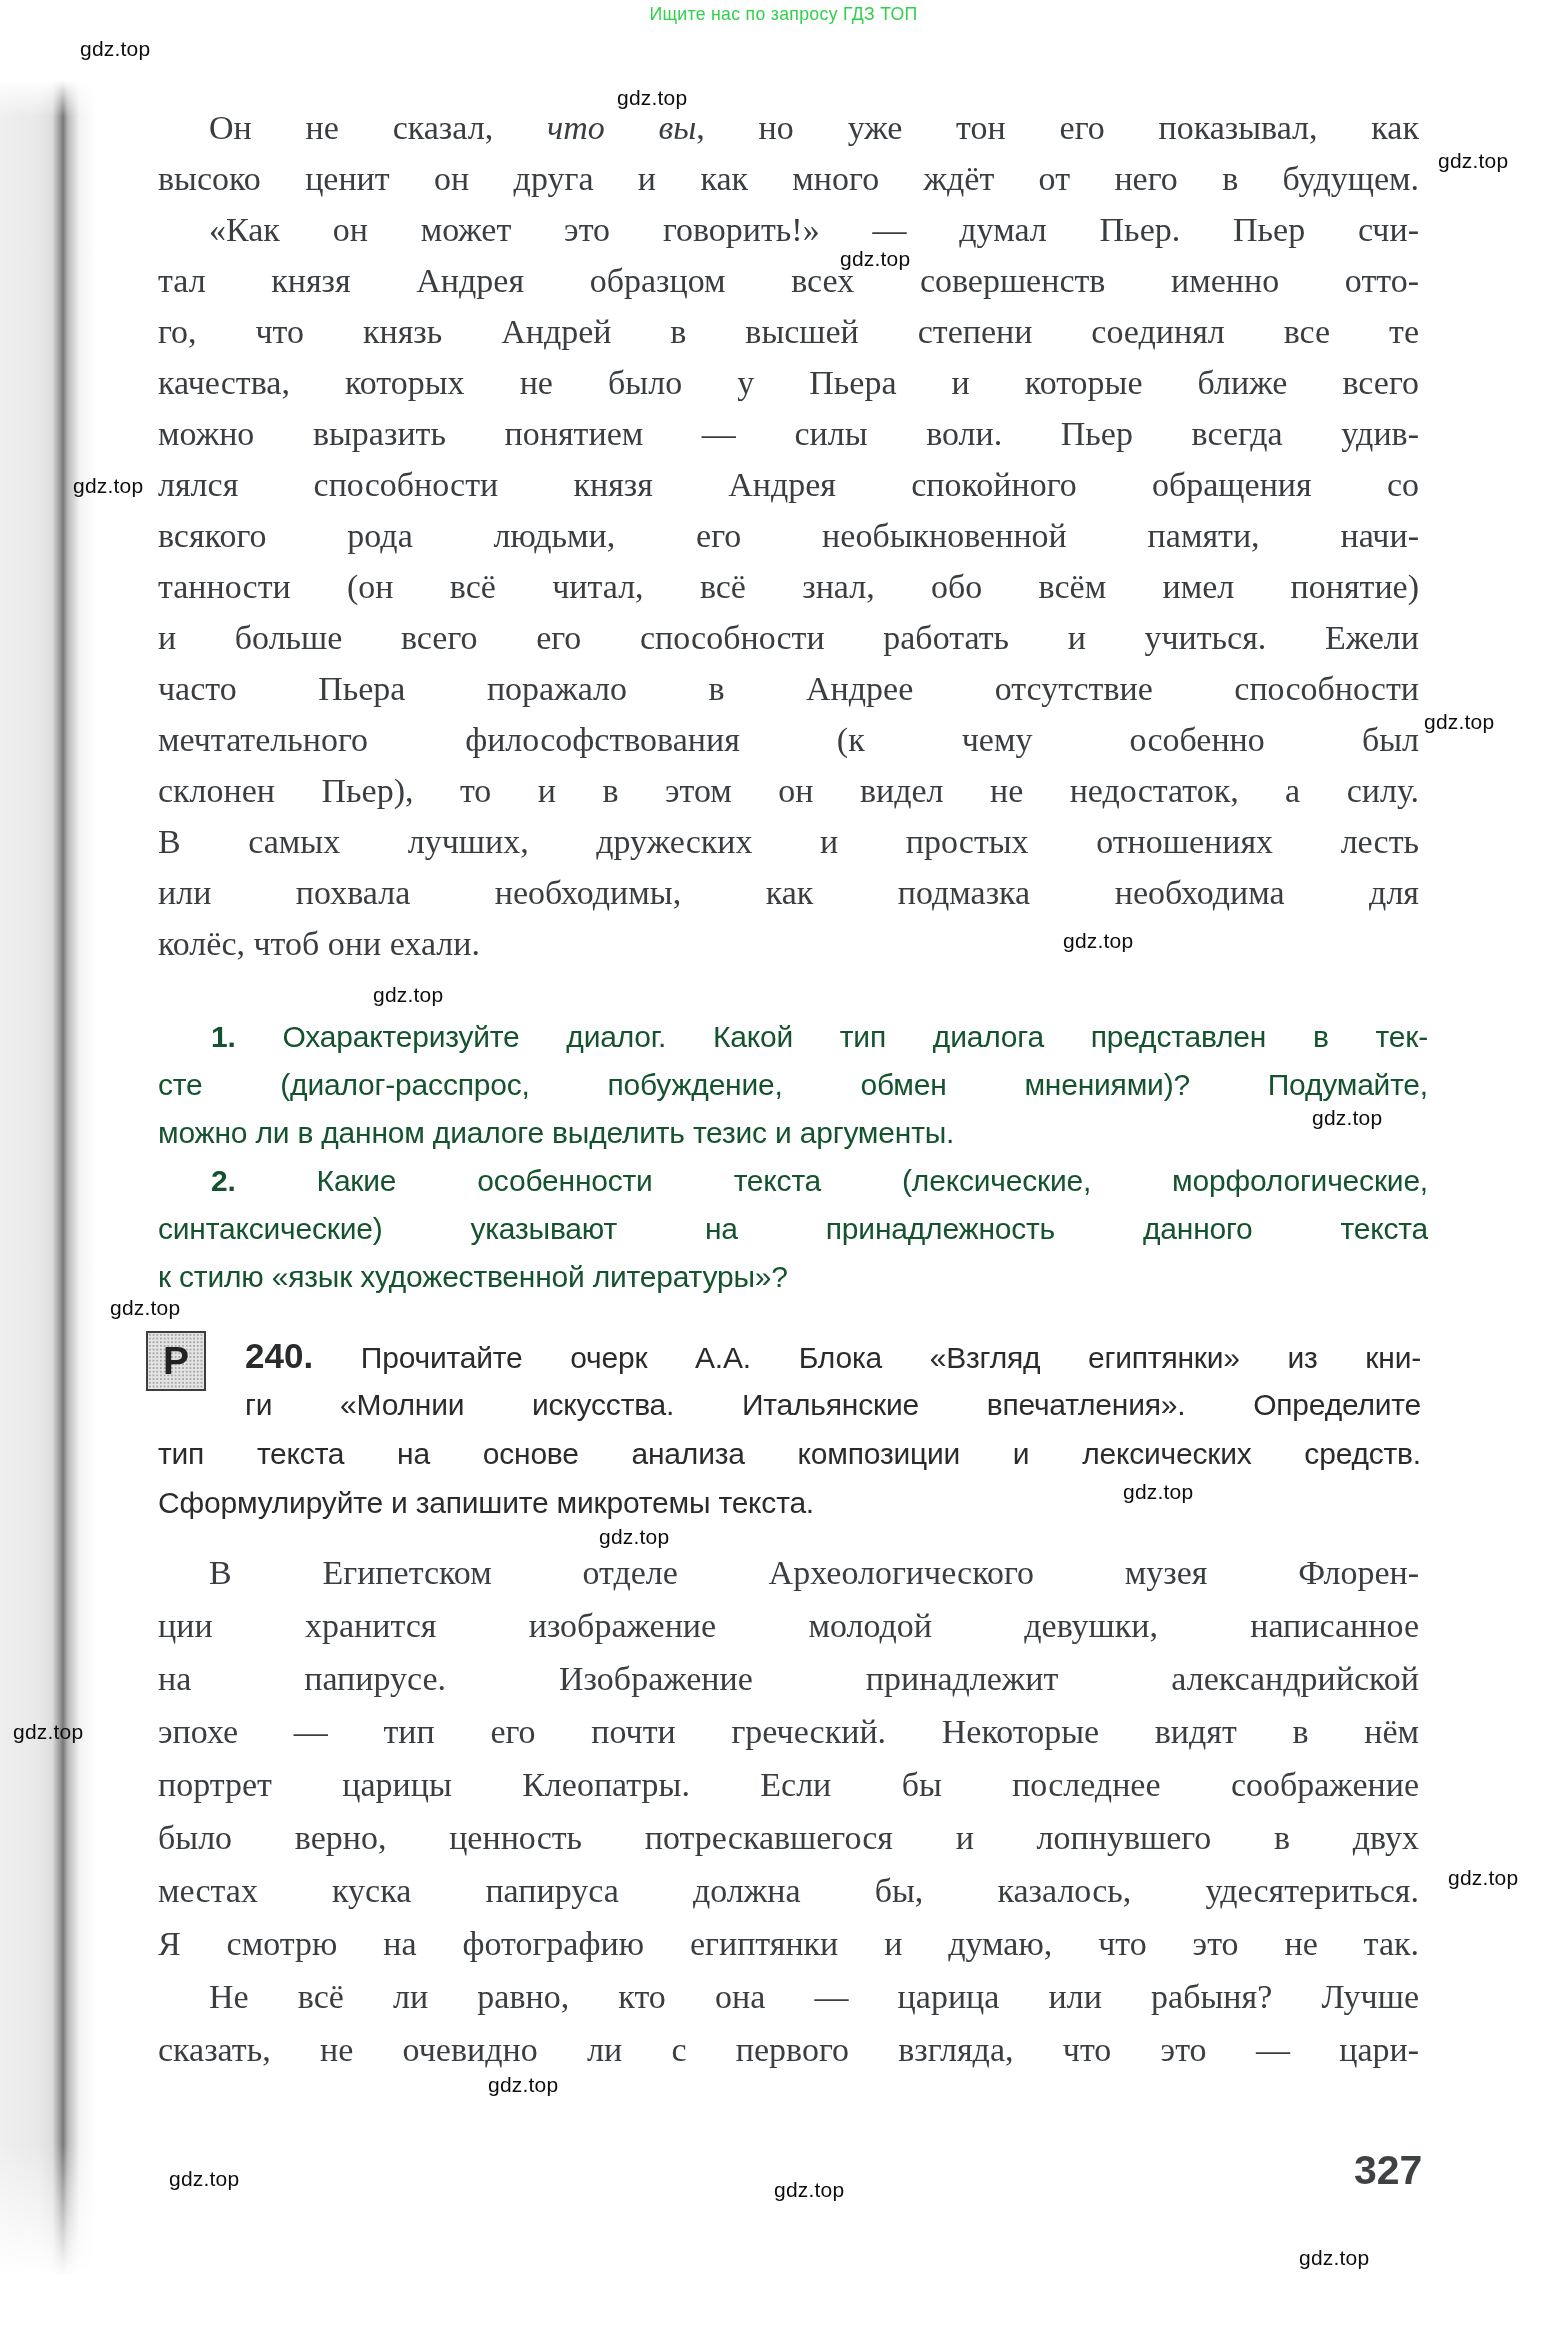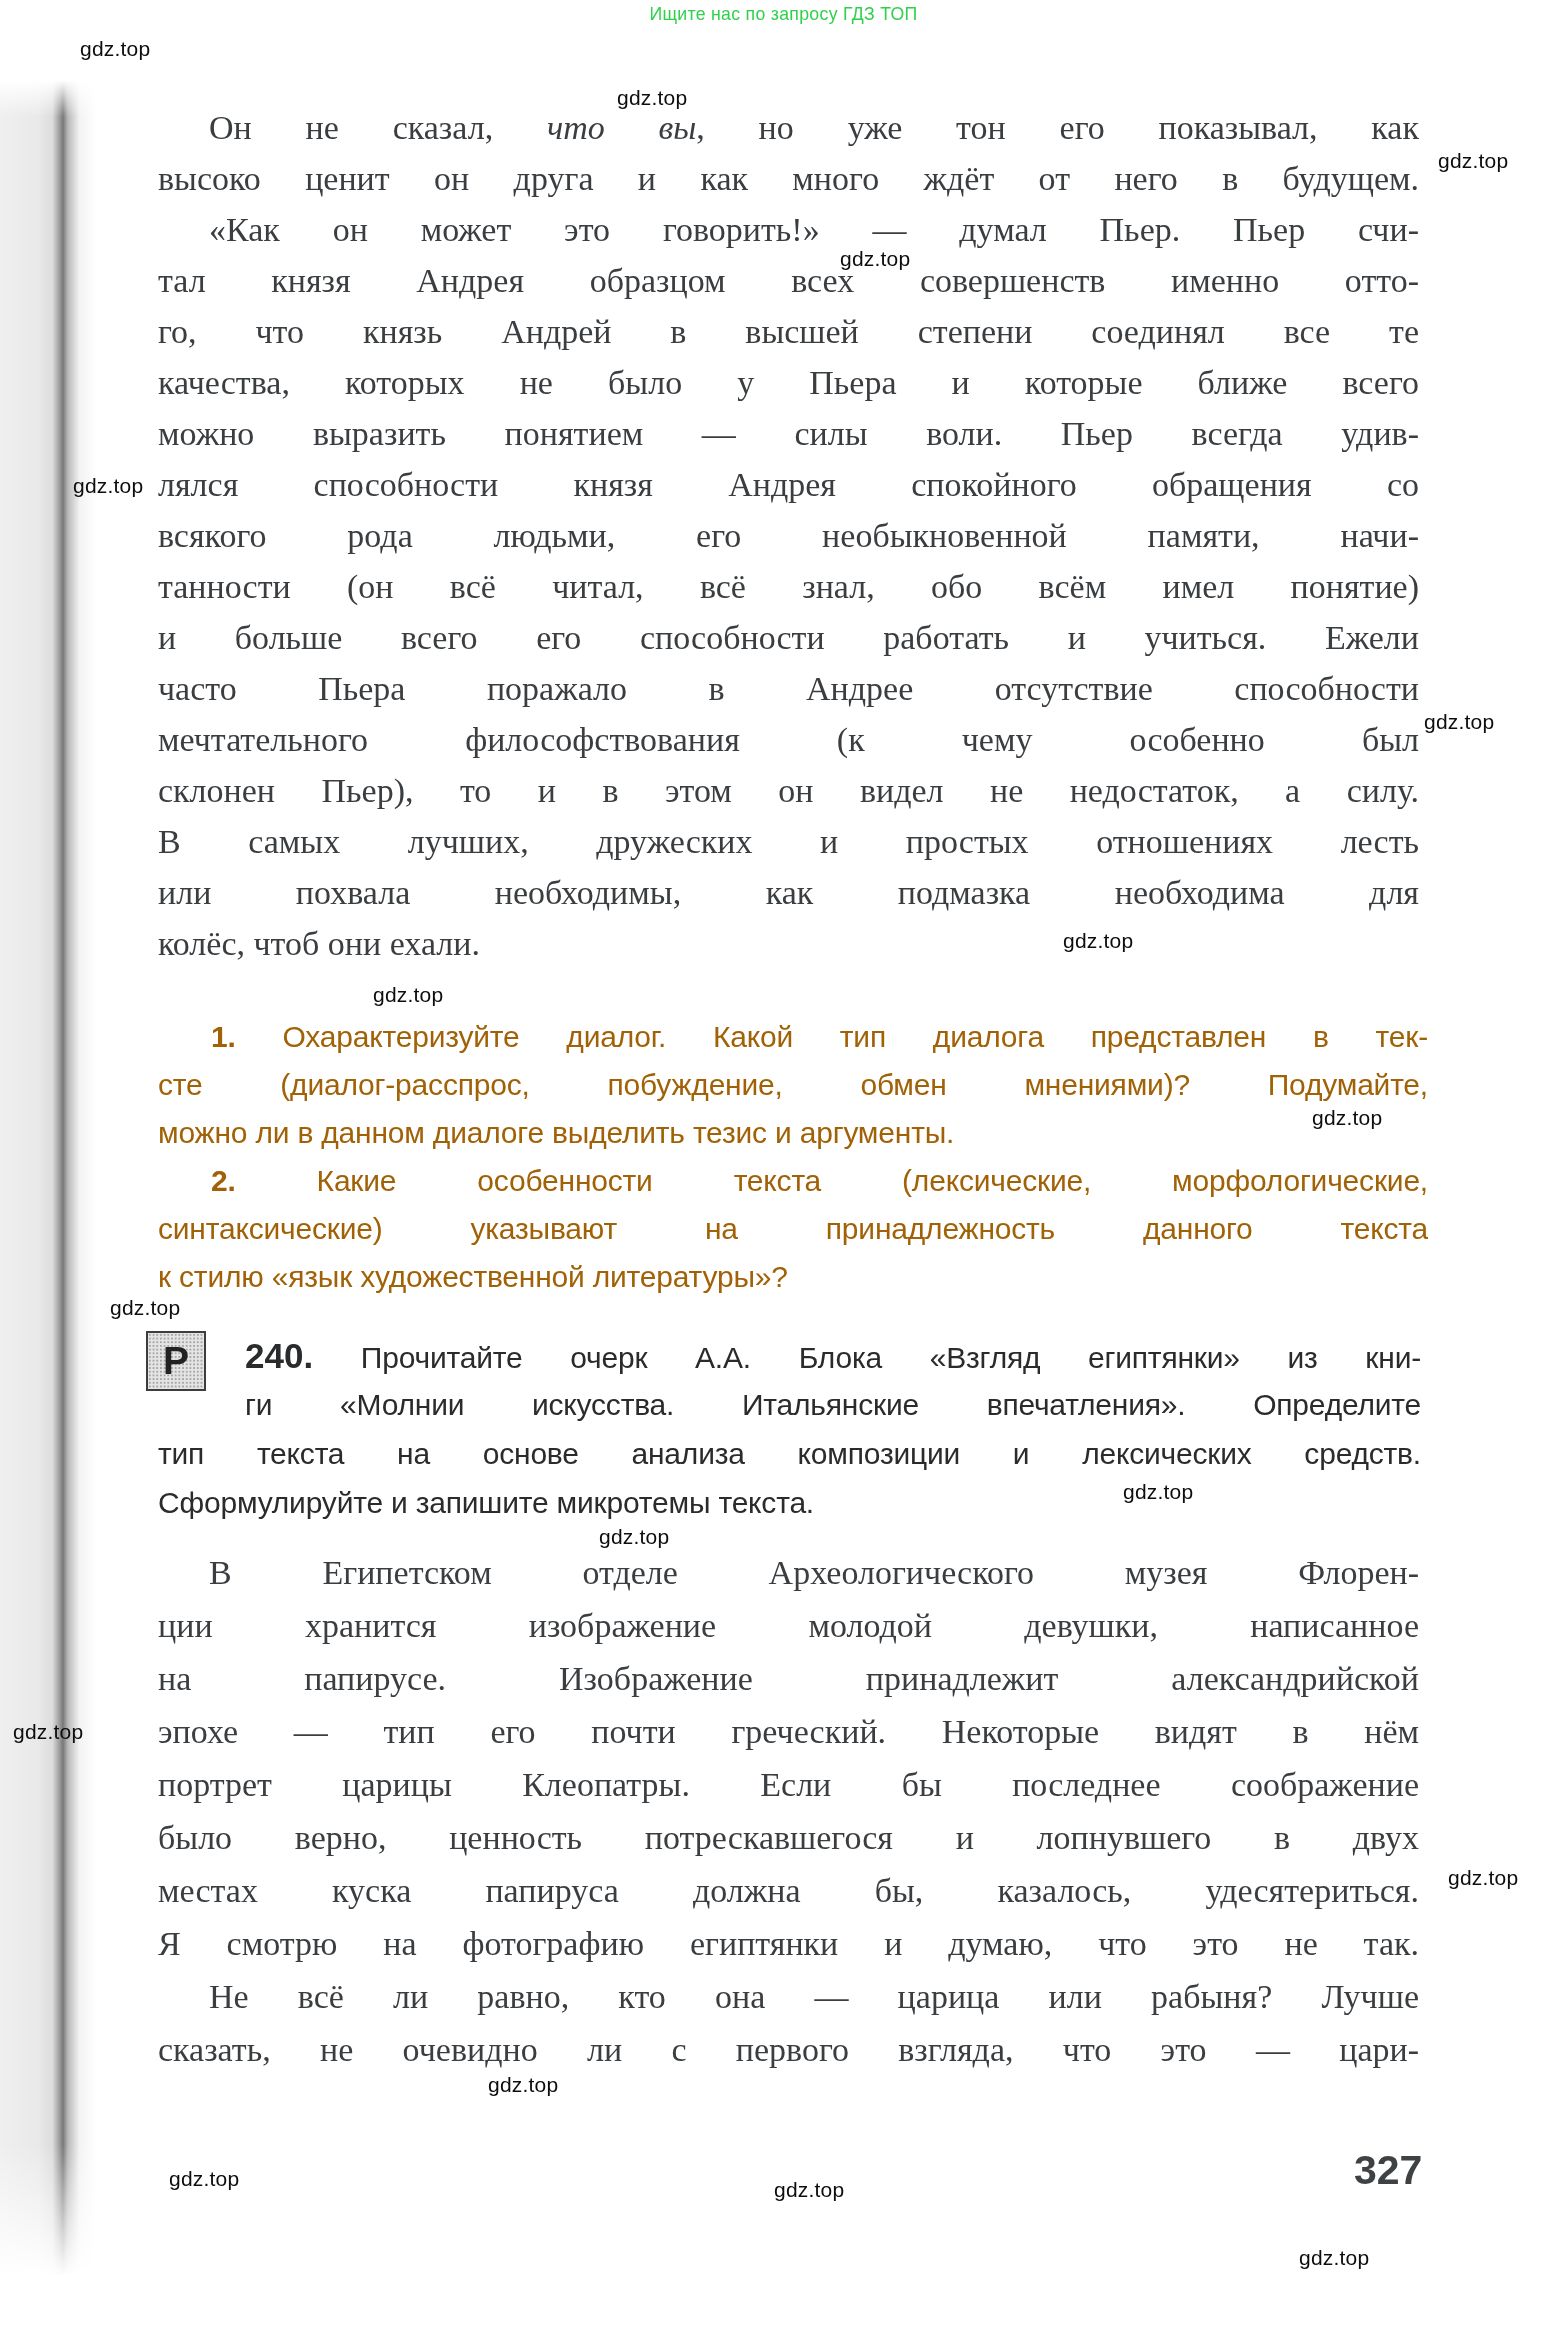--- a/index.html
+++ b/index.html
@@ -31,21 +31,21 @@
   
   #excerpt,#essay{left:158px;width:1261px;font-family:"Liberation Serif",serif;
     font-size:34px;color:#3a3e41;}
   #excerpt{top:102px;}
   #excerpt .line{height:51px;line-height:51px;}
   #essay{top:1546px;}
   #essay .line{height:53px;line-height:53px;}
   #excerpt .ind1,#essay .ind1{padding-left:51px;}
 
   
-  #questions{left:158px;top:1013px;width:1270px;font-size:30px;color:#a16207;letter-spacing:-0.2px;}
+  #questions{left:158px;top:1013px;width:1270px;font-size:30px;color:#14532d;letter-spacing:-0.2px;}
   #questions .line{height:48px;line-height:48px;}
   #questions .ind1{padding-left:53px;}
 
   
   #exercise{left:158px;top:1331px;width:1263px;font-size:30px;color:#292b2d;letter-spacing:-0.2px;}
   #exercise .line{height:49px;line-height:49px;}
   #exercise .ind2{padding-left:87px;}
   .num{font-weight:bold;font-size:35px;letter-spacing:0;}
 
   

